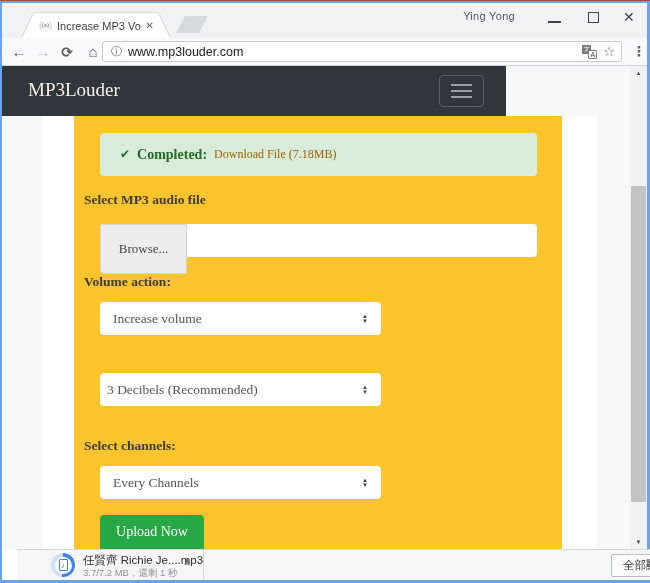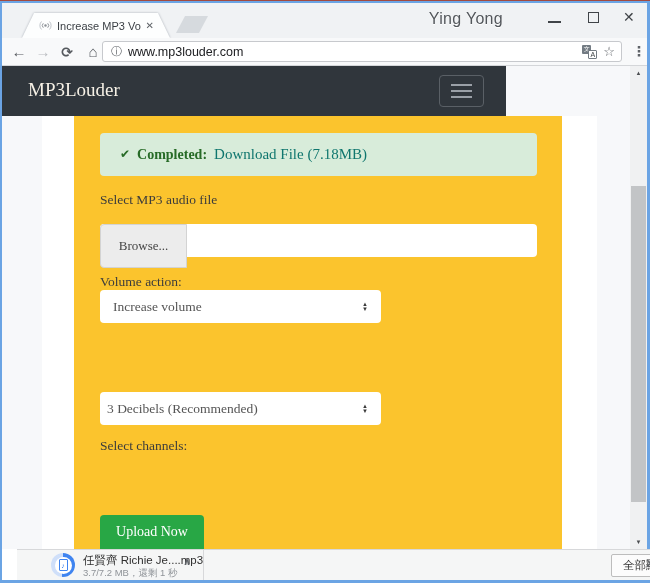--- a/index.html
+++ b/index.html
@@ -27,21 +27,21 @@
     width:148px; height:25px; background:#fdfefe;
     clip-path: polygon(12px 0, calc(100% - 12px) 0, 100% 100%, 0 100%);
     display:flex; align-items:center; padding:0 16px 0 17px; gap:5px;
   }
   .tab-title { font-size:11px; color:#3a3f44; white-space:nowrap; overflow:hidden; flex:1; }
   .tab-close { font-size:10px; color:#5f6368; }
   .newtab {
     left:174px; top:13px; width:32px; height:17px; background:#d6dade;
     clip-path: polygon(9px 0, 100% 0, calc(100% - 9px) 100%, 0 100%);
   }
-  .profile { right:144px; top:7px; font-size:16px; color:#53575c; text-shadow:0 1px 0 #ffffff; letter-spacing:.3px; }
+  .profile { right:132px; top:7px; font-size:11px; color:#53575c; text-shadow:0 1px 0 #ffffff; letter-spacing:.3px; }
   .wbtn { color:#404448; display:flex; align-items:center; justify-content:center; }
   .btn-min  { left:546px; top:18px; width:13px; height:2px; background:#404448; }
   .btn-max  { left:586px; top:9px; width:11px; height:11px; border:1.5px solid #404448; background:transparent; }
   .btn-close{ left:621px; top:6px; font-size:14px; }
 
   
   .toolbar { left:2px; top:38px; width:645px; height:28px; background:#f8f9fa; border-bottom:1px solid #d4d6d9; }
   .navico { position:absolute; top:0; height:27px; width:22px; display:flex; align-items:center; justify-content:center; font-size:15px; color:#55595e; }
   .ico-back { left:6px; }
   .ico-fwd  { left:30px; color:#b9bcc0; }
@@ -66,30 +66,30 @@
   .brand { position:absolute; left:26px; top:13px; font-family:"Liberation Serif","DejaVu Serif",serif; font-size:19px; color:#f6f1e6; }
   .burger { position:absolute; right:22px; top:9px; width:45px; height:32px; border:1px solid #5a6066; border-radius:4px; display:flex; flex-direction:column; justify-content:center; align-items:center; gap:4px; }
   .burger span { display:block; width:21px; height:2px; background:#9aa0a7; }
 
   .card   { position:absolute; left:40px; top:50px; width:555px; height:433px; background:#ffffff; }
   .yellow { position:absolute; left:72px; top:50px; width:488px; height:433px; background:#fbc42d; font-family:"Liberation Serif","DejaVu Serif",serif; }
 
   .alert { position:absolute; left:26px; top:17px; width:437px; height:43px; background:#d8ecda; border-radius:4px; display:flex; align-items:center; padding-left:20px; gap:7px; }
   .alert .chk { color:#276b27; font-size:12px; }
   .alert .lbl { color:#276b27; font-size:14px; font-weight:bold; }
-  .alert .lnk { color:#0f766e; font-size:15px; }
-
-  .flabel { position:absolute; left:26px; font-size:13.5px; color:#3c3c3c; }
+  .alert .lnk { color:#a16207; font-size:12px; }
+
+  .flabel { position:absolute; left:10px; font-size:13.5px; color:#3c3c3c;font-weight:bold; }
   .lbl1 { top:76px; } .lbl2 { top:158px; } .lbl3 { top:240px; } .lbl4 { top:322px; }
 
   .finput { position:absolute; left:26px; top:108px; width:437px; height:33px; background:#fff; border-radius:4px; }
-  .browse { position:absolute; left:0; top:0; width:87px; height:44px; background:#ececec; border:1px solid #d3d3d3; border-radius:4px 0 0 4px; display:flex; align-items:center; justify-content:center; font-size:13px; color:#454545; }
+  .browse { position:absolute; left:0; top:0; width:87px; height:50px; background:#ececec; border:1px solid #d3d3d3; border-radius:4px 0 0 4px; display:flex; align-items:center; justify-content:center; font-size:13px; color:#454545; }
 
   .sel { position:absolute; left:26px; width:281px; height:33px; background:#fff; border-radius:4px; display:flex; align-items:center; padding:0 13px; }
-  .sel1 { top:174px; } .sel2 { top:276px;padding-left:7px; } .sel3 { top:350px; }
+  .sel1 { top:186px; } .sel2 { top:257px;padding-left:7px; } .sel3 { top:350px; }
   .sel .val { flex:1; font-size:13.5px; color:#555; }
   .spin { display:flex; flex-direction:column; align-items:center; line-height:.75; }
   .spin span { font-size:6px; color:#3a3a3a; }
 
   .upload { position:absolute; left:26px; top:399px; width:104px; height:40px; background:#28a745; border-radius:4px; color:#fff; font-size:14px; display:flex; align-items:flex-start; justify-content:center; padding-top:9px; }
 
   
   .scrollbar { left:630px; top:66px; width:17px; height:483px; background:#f0f1f2; }
   .sb-arrow { position:absolute; left:0; width:17px; height:14px; display:flex; align-items:center; justify-content:center; font-size:6px; color:#4a4d50; }
   .sb-up { top:0; } .sb-down { bottom:0; }
@@ -194,20 +194,27 @@
 
       <div class="sel sel2">
         <span class="val">3 Decibels (Recommended)</span>
         <span class="spin">
           <span>▲</span>
             <span>▼</span>
         </span>
       </div>
 
       <div class="flabel lbl4">Select channels:</div>
+      <div class="sel sel3">
+        <span class="val">Every Channels</span>
+        <span class="spin">
+          <span>▲</span>
+            <span>▼</span>
+        </span>
+      </div>
 
       <div class="upload">Upload Now</div>
     </div>
   </div>
 
   <div class="abs scrollbar">
     <div class="sb-arrow sb-up">▲</div>
     <div class="sb-thumb"></div>
     <div class="sb-arrow sb-down">▼</div>
   </div>

